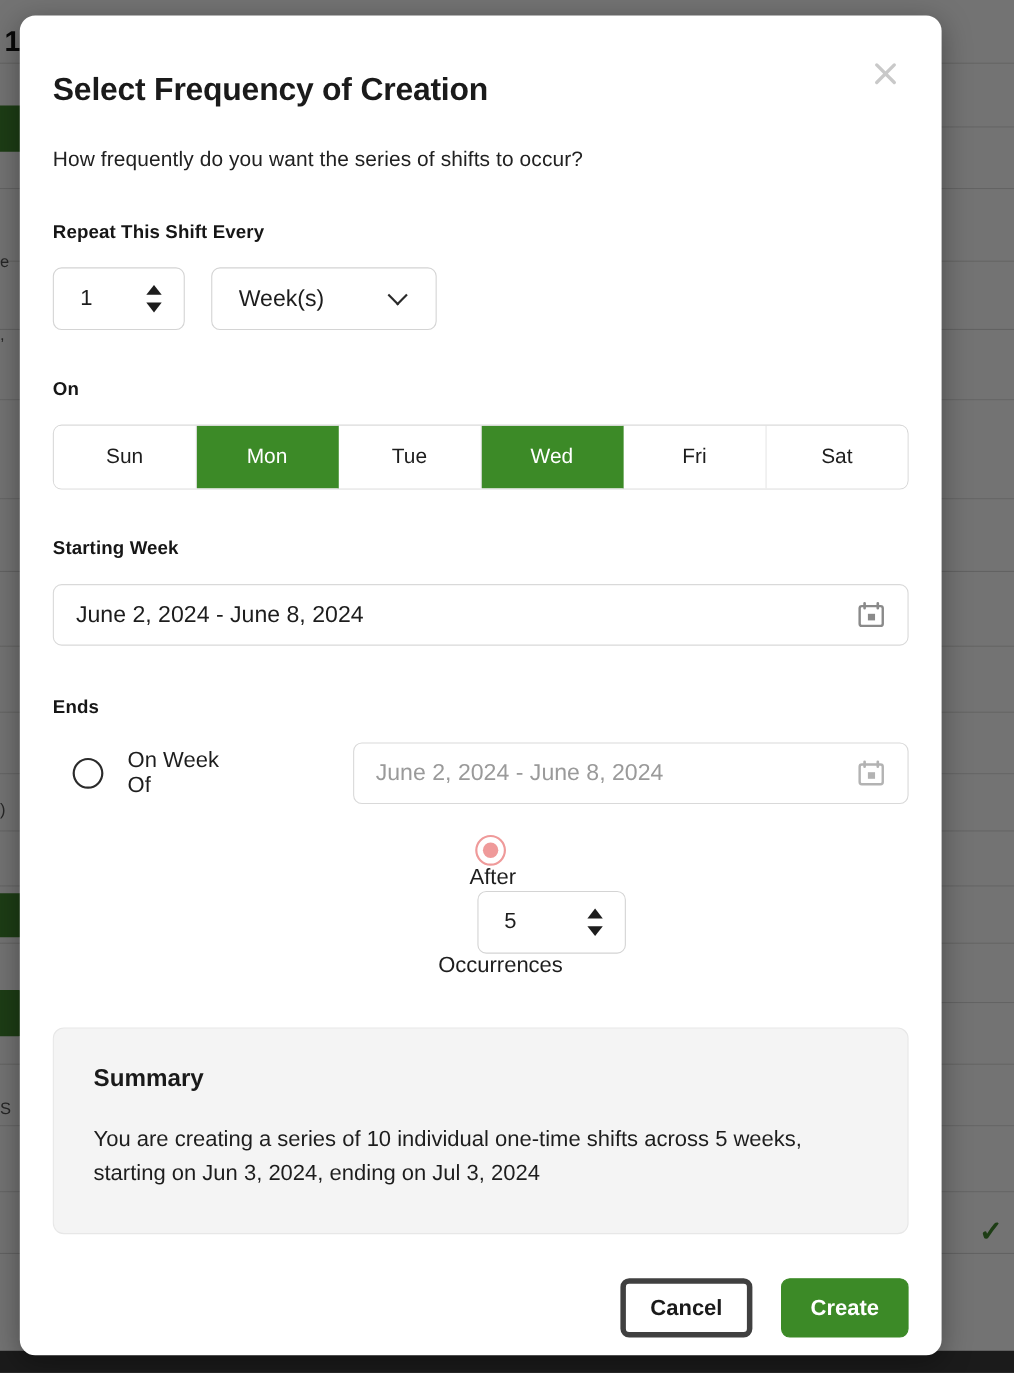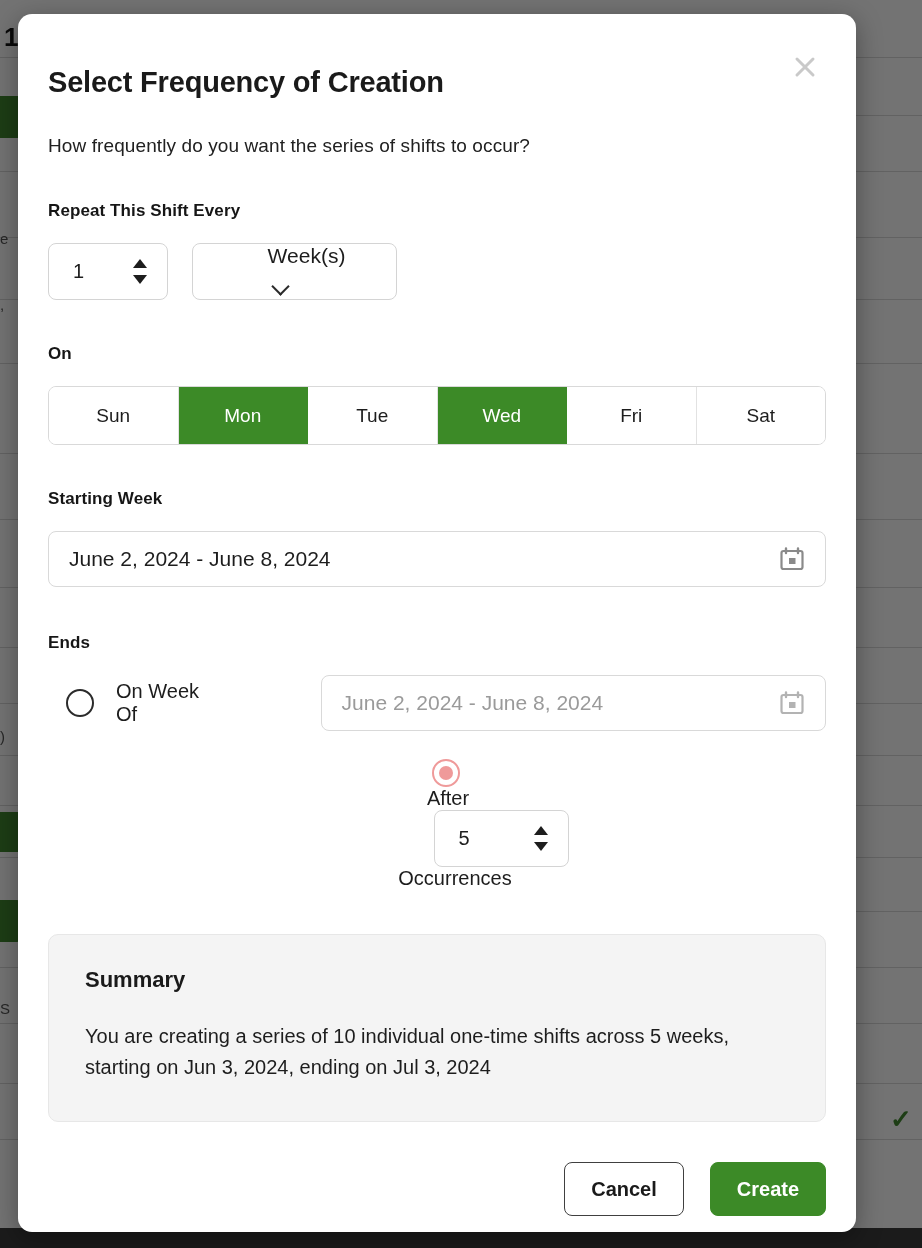--- a/index.html
+++ b/index.html
@@ -291,21 +291,21 @@
     font-size: 20px;
     font-weight: bold;
     cursor: pointer;
     display: flex;
     align-items: center;
     justify-content: center;
   }
   #cancel-button {
     width: 120px; height: 54px;
     background: #fff;
-    border: 1px solid #404040;
+    border: 5px solid #404040;
     color: #1a1a1a;
   }
   #create-button {
     width: 116px; height: 54px;
     background: #3c8a27;
     border: 1px solid #3c8a27;
     color: #ffffff;
   }
 </style>
 </head>
@@ -366,21 +366,21 @@
 
     <div class="row" style="margin-top:22px;gap:24px;">
       <div class="stepper" style="width:120px;">
         <span class="val">1</span>
         <span class="arrows">
           <span class="arrow-up"></span>
           <span class="arrow-down"></span>
         </span>
       </div>
 
-      <div class="select-box" style="width:205px;flex-direction:column;">
+      <div class="select-box" style="width:205px;">
         <span class="sel-val">Week(s)</span>
         <span class="chev"></span>
       </div>
     </div>
 
     <div class="field-label">On</div>
 
     <div id="weekdays">
       <div class="day selected" style="background:#fff;color:#1d1d1d;border-right-color:#e2e2e2;">Sun</div>
       <div class="day selected" style="background: rgb(60, 138, 39); color: rgb(255, 255, 255); border-right-color: rgb(60, 138, 39);">Mon</div>

